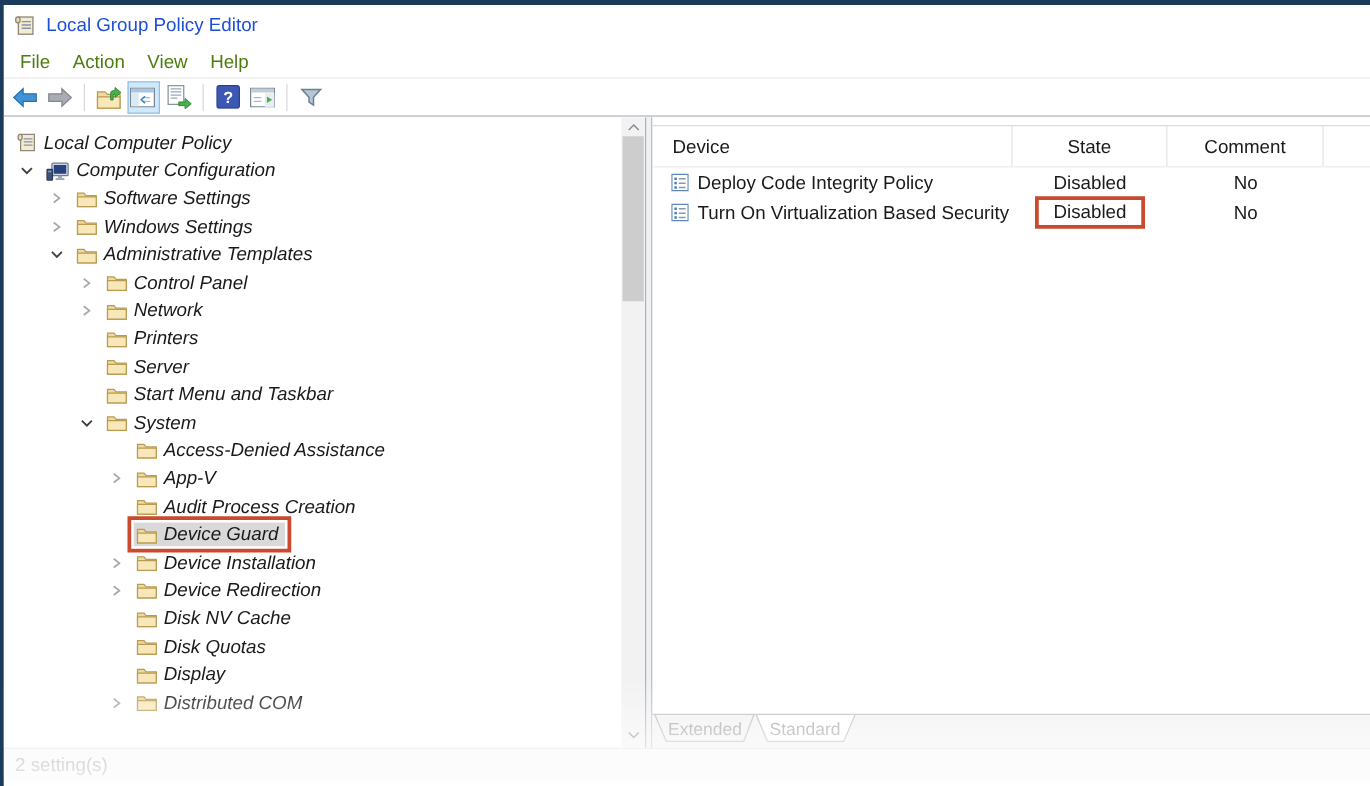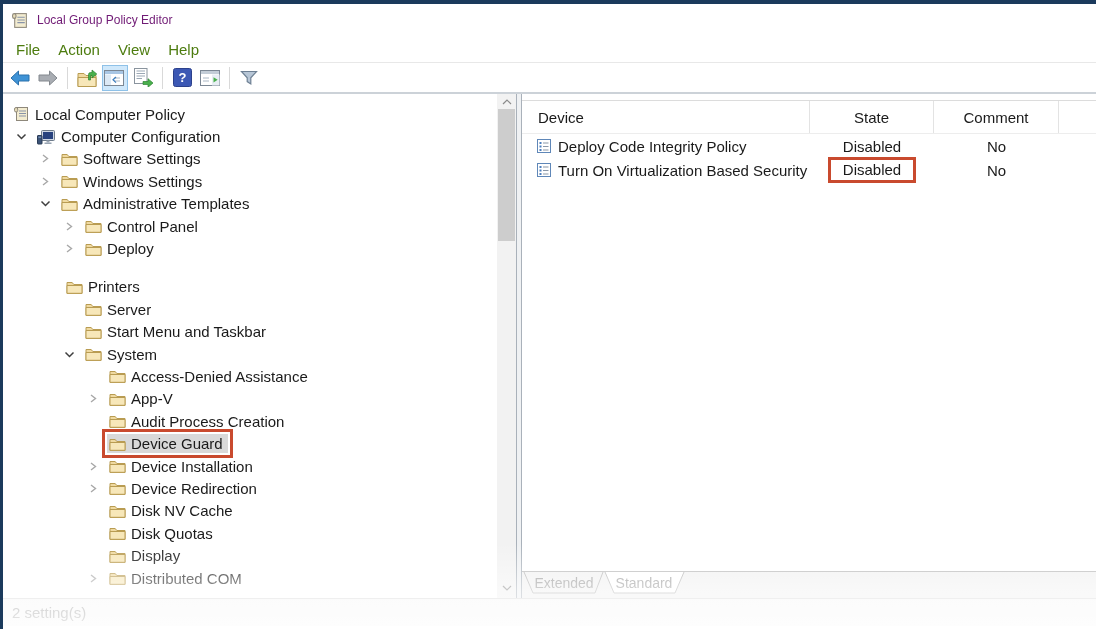--- a/index.html
+++ b/index.html
@@ -7,21 +7,21 @@
   body { font-family:"Liberation Sans", sans-serif; color:#1a1a1a; }
 
   .window {
     position:relative; width:1096px; height:629px; background:#fff;
     border-top:4px solid var(--winborder); border-left:3px solid var(--winborder);
     overflow:hidden;
   }
 
   
   .titlebar { height:32px; display:flex; align-items:center; gap:8px; padding-left:8px; background:#fff; }
-  .titlebar .title { font-size:12px; color:#701a75; }
+  .titlebar .title { font-size:15px; color:#1d4ed8; }
 
   
   .menubar { height:27px; display:flex; align-items:center; gap:18px; padding-left:13px; font-size:15px; border-bottom:1px solid #e8e8e8; background:#fff; }
   .menu-item { color:#4d7c0f; cursor:default; }
 
   
   .toolbar { height:31px; display:flex; align-items:center; padding-left:3px; border-bottom:2px solid #ccd2d8; background:#fff; }
   .tb-btn { width:26px; height:26px; display:flex; align-items:center; justify-content:center; margin:0 1px; border:1px solid transparent; }
   .tb-btn.hl { background:var(--tbhl); border:1px solid var(--tbhlb); }
   .tb-sep { width:1px; height:22px; background:#d9d9d9; margin:0 5px; }
@@ -29,21 +29,21 @@
   
   .content { display:flex; height:504px; background:#fff; }
   .left-pane { position:relative; width:514px; height:100%; border-right:1px solid #a9b1ba; overflow:hidden; background:#fff; }
   .pane-gap { width:5px; background:#eff1f3; border-right:1px solid #a9b1ba; }
   .right-pane { flex:1; background:#fff; padding-top:6px; display:flex; flex-direction:column; }
 
   
   .tree { padding-top:9px; }
   .trow { height:22.4px; display:flex; align-items:center; font-size:15px; white-space:nowrap; }
   .chev { width:19px; display:flex; align-items:center; justify-content:flex-start; flex:none; }
-  .hl { display:flex; align-items:center; gap:5px; padding:1px 5px 1px 2px; }
+  .hl { display:flex; align-items:center; gap:5px; padding:1px 5px 1px 2px;font-style:italic; }
   .hl.selected { background:var(--sel); }
   .hl.annotated { outline:3px solid var(--annot); outline-offset:2px; }
   .ticon { display:flex; flex:none; }
 
   
   .vscroll { position:absolute; top:0; right:0; width:19px; height:100%; background:#f2f2f2; }
   .vscroll .arr { position:absolute; left:0; width:100%; height:16px; display:flex; align-items:center; justify-content:center; }
   .vscroll .arr.up { top:0; } .vscroll .arr.down { bottom:2px; }
   .vscroll .thumb { position:absolute; left:1px; right:1px; top:15px; height:132px; background:#cdcdcd; }
 
@@ -279,24 +279,24 @@
                 <path d="M3 2 L7.5 5.5 L3 9" fill="none" stroke="#a8a8a8" stroke-width="1.4"></path>
               </svg>
             </span>
             <span class="hl">
               <span class="ticon">
                 <svg width="17" height="14" viewBox="0 0 17 14">
                   <path d="M1 2.5 h5.2 l1.6 2 H16 v9 H1 Z" fill="#efd9a0" stroke="#b99c52"></path>
                   <path d="M1 5.5 H16 V13.3 H1 Z" fill="#f7e7b9" stroke="#b99c52"></path>
                 </svg>
               </span>
-              <span class="tlabel">Deploy</span>
-            </span>
-          </div>
-          <div class="trow" style="padding-left: 42px; margin-top: 16px;">
+              <span class="tlabel">Network</span>
+            </span>
+          </div>
+          <div class="trow" style="padding-left: 61px;">
             <span class="chev"></span>
             <span class="hl">
               <span class="ticon">
                 <svg width="17" height="14" viewBox="0 0 17 14">
                   <path d="M1 2.5 h5.2 l1.6 2 H16 v9 H1 Z" fill="#efd9a0" stroke="#b99c52"></path>
                   <path d="M1 5.5 H16 V13.3 H1 Z" fill="#f7e7b9" stroke="#b99c52"></path>
                 </svg>
               </span>
               <span class="tlabel">Printers</span>
             </span>

